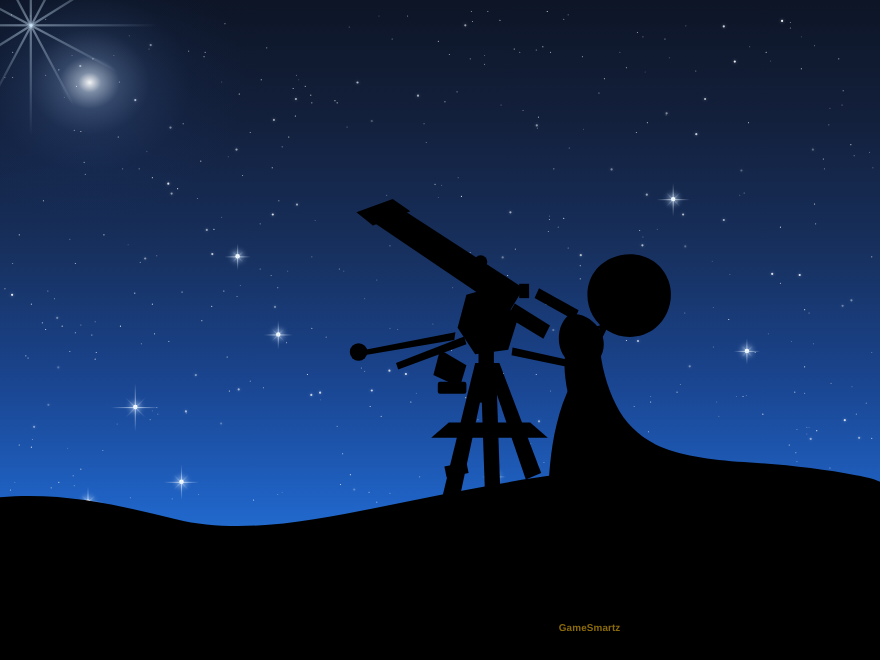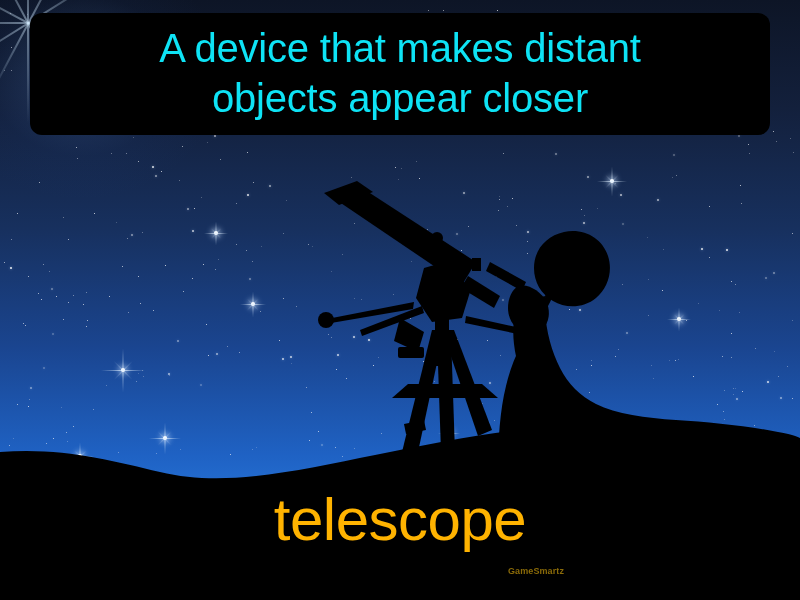--- a/index.html
+++ b/index.html
@@ -730,24 +730,17 @@
 
     <path d="M432,330 L444,330 L418,452 L402,452 Z" fill="#000000"></path>
     <path d="M437,336 L451,336 L455,452 L441,452 Z" fill="#000000"></path>
     <path d="M442,330 L454,330 L492,430 L478,436 Z" fill="#000000"></path>
 
     <path d="M408,384 L482,384 L498,398 L392,398 Z" fill="#000000"></path>
 
     <path d="M404,424 L424,420 L426,430 L406,434 Z" fill="#000000"></path>
   </svg>
 
-  <div class="definition-box">
-    <div class="definition-text">A device that makes distant
-objects appear closer</div>
-  </div>
-
-  <div class="term-bar">
-    <div class="term-text">telescope</div>
-  </div>
+
 
   <div class="watermark">GameSmartz</div>
 
 </div>
 
 </body></html>

